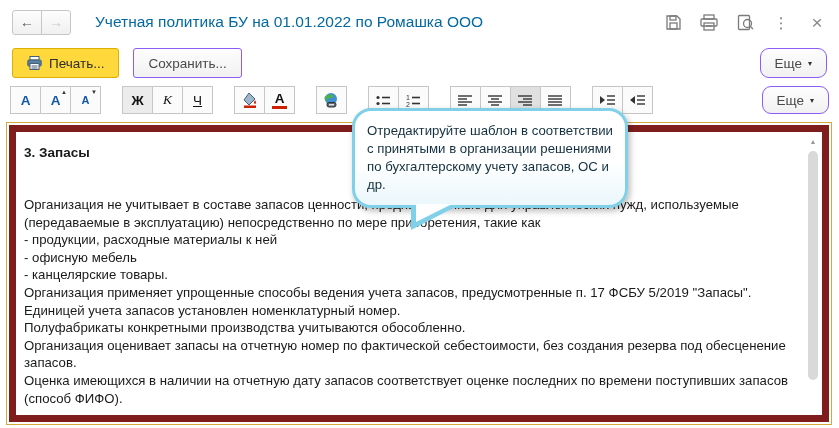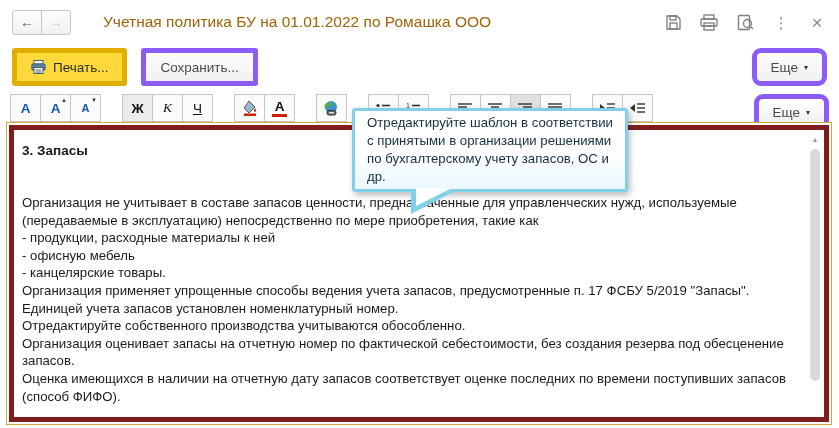--- a/index.html
+++ b/index.html
@@ -8,29 +8,29 @@
     background:#fff;font-family:"Liberation Sans",sans-serif;color:#1a1a1a;
     -webkit-font-smoothing:antialiased;
   }
   
   .titlebar{height:44px;display:flex;align-items:center;padding:0 12px;}
   .navgrp{display:flex;}
   .navbtn{width:28px;height:23px;border:1px solid #c6c6c6;background:linear-gradient(#fdfdfd,#f0f0f0);
     display:flex;align-items:center;justify-content:center;font-size:14px;color:#555;cursor:pointer;}
   .navbtn.back{border-radius:3px 0 0 3px;}
   .navbtn.fwd{border-radius:0 3px 3px 0;margin-left:-1px;color:#c9c9c9;}
-  .apptitle{margin-left:32px;font-size:15.5px;color:#a16207;white-space:nowrap;}
+  .apptitle{margin-left:24px;font-size:15.5px;color:#0369a1;white-space:nowrap;}
   .winicons{margin-left:auto;display:flex;align-items:center;gap:16px;}
   .winicons .wicon{display:flex;align-items:center;justify-content:center;width:20px;height:20px;cursor:pointer;}
   .winicons svg{stroke:#7b7b7b;fill:none;stroke-width:1.3;}
   .kebab{font-size:15px;color:#7b7b7b;letter-spacing:0;line-height:1;}
   .closex{font-size:19px;color:#8a8a8a;line-height:1;}
   
   .cmdbar{display:flex;align-items:center;padding:4px 12px 8px;gap:14px;}
-  .btn{height:28px;border:5px solid #8b5cf6;border-radius:3px;background:linear-gradient(#fdfdfd,#f1f1f1);
+  .btn{height:28px;border:1px solid #8b5cf6;border-radius:3px;background:linear-gradient(#fdfdfd,#f1f1f1);
     display:flex;align-items:center;font-size:13.5px;color:#4a4a4a;padding:0 14px;gap:7px;cursor:pointer;}
   .btn-print{background:#FFD93B;border-color:#dfae00;color:#2e2e2e;}
   .btn-more{margin-left:auto;gap:6px;color:#4a4a4a;border-radius:9px;}
   .caret{font-size:8px;color:#333;}
   
   .fmtbar{display:flex;align-items:flex-start;padding:0 10px 8px;position:relative;}
   .fgroup{display:flex;margin-right:21px;}
   .fbtn{min-width:29px;height:26px;background:#fbfbfb;border:1px solid #c6c6c6;margin-left:-1px;
     display:flex;align-items:center;justify-content:center;font-size:13.5px;color:#111;cursor:pointer;position:relative;}
   .fbtn:first-child{margin-left:0;}
@@ -38,32 +38,32 @@
   .fbtn.active{background:#e0e0e0;}
   .glyph-b{font-weight:bold;}
   .glyph-i{font-style:italic;font-family:"Liberation Serif",serif;}
   .glyph-u{text-decoration:underline;}
   .tiny-arrow{position:absolute;top:2px;right:3px;font-size:6px;color:#333;}
   .redbar{position:absolute;left:7px;right:7px;bottom:4px;height:3px;background:#cc2200;}
   .fmt-more{margin-left:auto;}
   .icon-svg{display:block;}
   
   .editor{position:absolute;left:6px;right:7px;top:122px;bottom:3px;border:1px solid #d3a93c;background:#fff;}
-  .editor-inner{position:absolute;inset:2px;border:5px solid #7f1d1d;background:#fff;overflow:hidden;
+  .editor-inner{position:absolute;inset:2px;border:7px solid #7f1d1d;background:#fff;overflow:hidden;
     padding:13px 26px 8px 8px;}
   .doc-heading{font-weight:bold;font-size:13.5px;margin:0 0 36px 0;}
   .para{font-size:13.2px;line-height:17.6px;margin:0;}
   
   .scrollbar{position:absolute;top:2px;bottom:2px;right:2px;width:14px;background:#fff;}
   .scroll-up{height:15px;display:flex;align-items:center;justify-content:center;font-size:7px;color:#999;cursor:pointer;}
   .scroll-thumb{position:absolute;top:17px;left:2px;width:10px;height:82%;background:#d9d9d9;border-radius:6px;cursor:pointer;}
   
   .callout{position:absolute;left:352px;top:108px;width:246px;z-index:20;
-    border:3px solid #7fd0e8;border-radius:3px;background:linear-gradient(180deg,#ffffff 55%,#eaf7fc);
-    padding:3px 12px;font-size:13.2px;line-height:18px;color:#14303f;
+    border:3px solid #7fd0e8;border-radius:19px;background:linear-gradient(180deg,#ffffff 55%,#eaf7fc);
+    padding:11px 12px;font-size:13.2px;line-height:18px;color:#14303f;
     box-shadow:2px 3px 6px rgba(0,0,0,.28);}
   .tail-outer{position:absolute;left:56px;bottom:-25px;width:0;height:0;
     border-top:25px solid #7fd0e8;border-right:48px solid transparent;}
   .tail-inner{position:absolute;left:61px;bottom:-17px;width:0;height:0;
     border-top:18px solid #ffffff;border-right:36px solid transparent;}
 </style>
 </head>
 <body>
 
 <div class="titlebar">
@@ -293,21 +293,21 @@
 <div class="editor">
   <div class="editor-inner">
     <div class="doc-heading">3. Запасы</div>
     <div>
         <div class="para">Организация не учитывает в составе запасов ценности, предназначенные для управленческих нужд, используемые (передаваемые в эксплуатацию) непосредственно по мере приобретения, такие как</div>
         <div class="para">- продукции, расходные материалы к ней</div>
         <div class="para">- офисную мебель</div>
         <div class="para">- канцелярские товары.</div>
         <div class="para">Организация применяет упрощенные способы ведения учета запасов, предусмотренные п. 17 ФСБУ 5/2019 "Запасы".</div>
         <div class="para">Единицей учета запасов установлен номенклатурный номер.</div>
-        <div class="para">Отредактируйте собственного производства учитываются обособленно.</div>
+        <div class="para">Полуфабрикаты конкретными производства учитываются обособленно.</div>
         <div class="para">Организация оценивает запасы на отчетную номер по фактической себестоимости, без создания резерва под обесценение запасов.</div>
         <div class="para">Оценка имеющихся в наличии на отчетную дату запасов соответствует оценке последних по времени поступивших запасов (способ ФИФО).</div>
       </div>
     <div class="scrollbar">
       <div class="scroll-up">▲</div>
       <div class="scroll-thumb"></div>
     </div>
   </div>
 </div>
 

